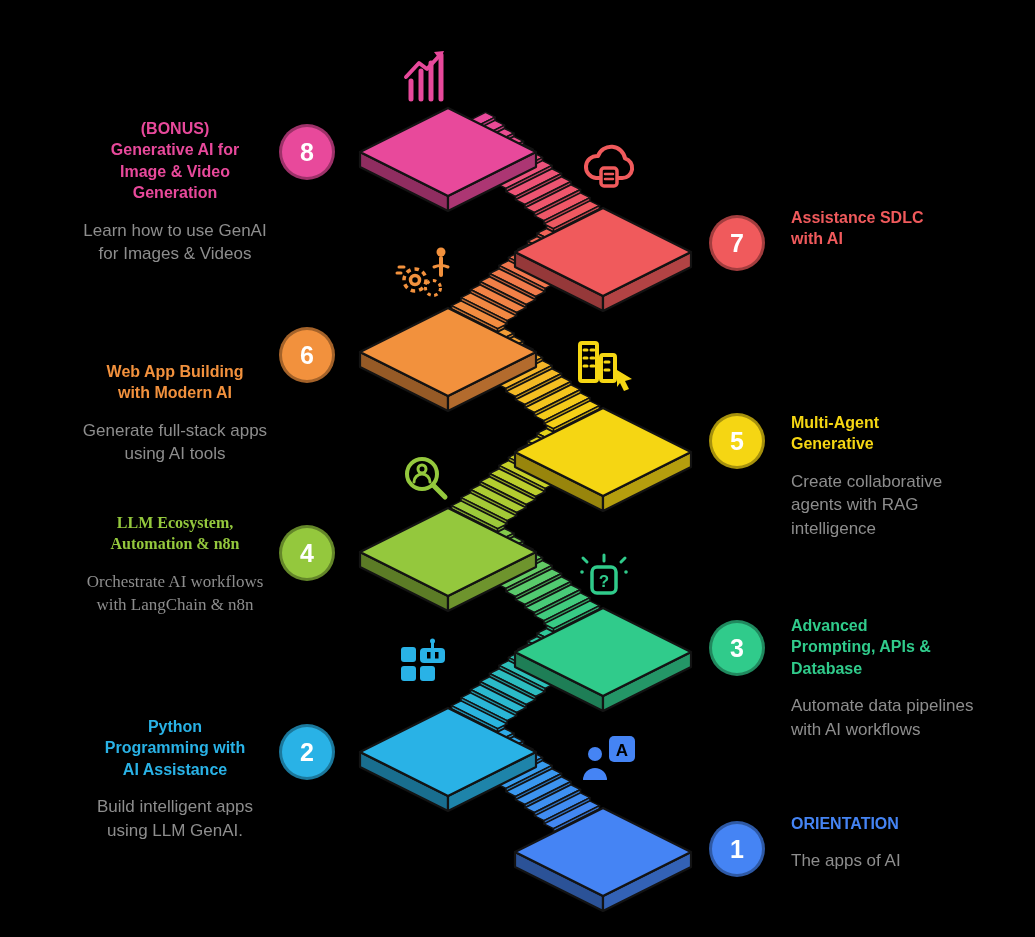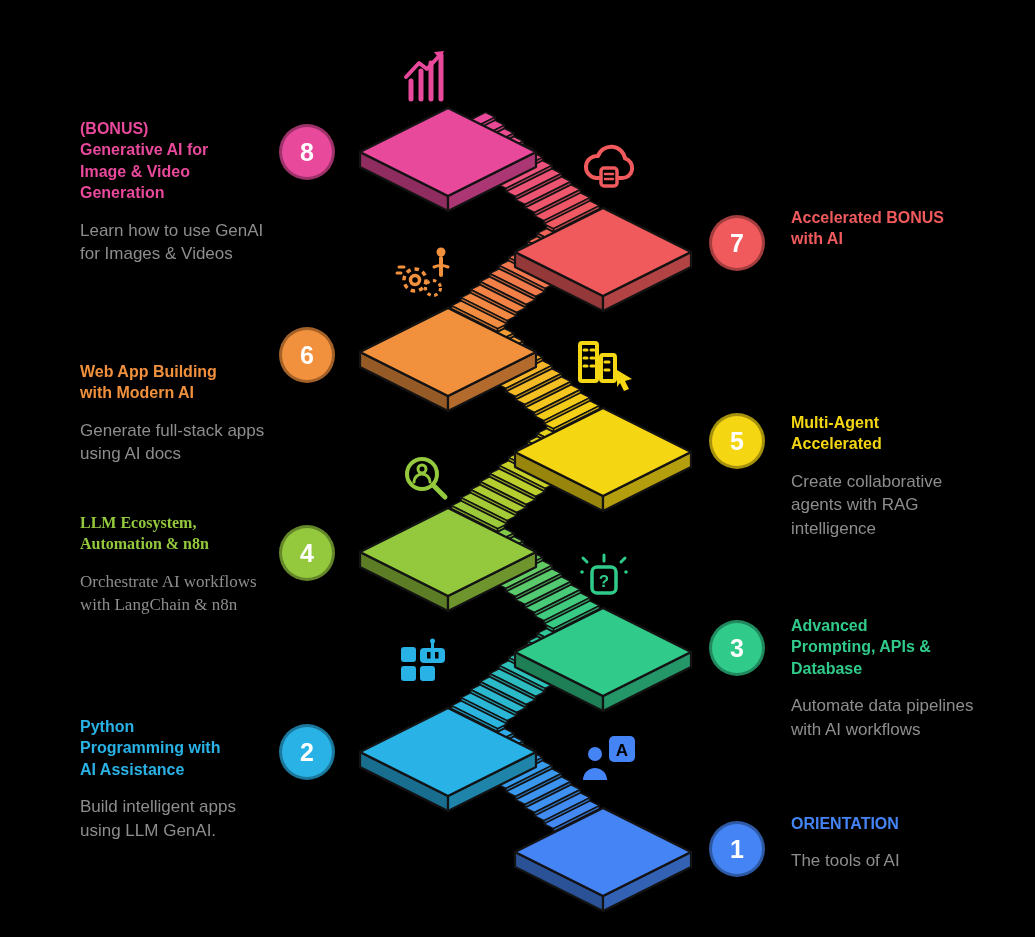--- a/index.html
+++ b/index.html
@@ -2,21 +2,21 @@
 <html><head>
 <meta charset="utf-8">
 <style>
   html,body{margin:0;padding:0;background:#000;}
   .canvas{position:relative;width:1035px;height:937px;background:#000;overflow:hidden;
           font-family:"Liberation Sans",sans-serif;}
   #scene{position:absolute;left:0;top:0;width:1035px;height:937px;}
   .label{position:absolute;}
   .label .title{font-weight:bold;font-size:16px;line-height:1.34;white-space:pre-line;color:var(--c);}
   .label .sub{margin-top:15px;font-size:17px;line-height:1.38;white-space:pre-line;color:#8d8d8d;}
-  .label.left{width:190px;}
+  .label.left{width:190px;text-align:center;}
   .label.right{width:212px;text-align:left;}
   .num{position:absolute;width:56px;height:56px;border-radius:50%;box-sizing:border-box;
        background:var(--c);border:3px solid rgba(0,0,0,0.32);
        display:flex;align-items:center;justify-content:center;
        color:#fff;font-size:25px;font-weight:bold;}
   .icon{color:var(--c);}
   svg text{font-family:"Liberation Sans",sans-serif;font-weight:bold;}
 </style>
 </head>
 <body>
@@ -323,32 +323,32 @@
 
   <div class="label left" style="left: 80px; top: 118px; --c: #E8499B;">
     <div class="title">(BONUS)
 Generative AI for
 Image &amp; Video
 Generation</div>
     <div class="sub">Learn how to use GenAI
 for Images &amp; Videos</div>
   </div>
   <div class="label right" style="left: 791px; top: 207px; --c: #F05A5C;">
-    <div class="title">Accelerated BONUS
+    <div class="title">Assistance SDLC
 with AI</div>
   </div>
   <div class="label left" style="left: 80px; top: 321px; margin-top: 40px; --c: #F2913D;">
     <div class="title">Web App Building
 with Modern AI</div>
     <div class="sub">Generate full-stack apps
-using AI docs</div>
+using AI tools</div>
   </div>
   <div class="label right" style="left: 791px; top: 412px; --c: #F5D613;">
     <div class="title">Multi-Agent
-Accelerated</div>
+Generative</div>
     <div class="sub">Create collaborative
 agents with RAG
 intelligence</div>
   </div>
   <div class="label left" style="left: 80px; top: 512px; font-family: Liberation Serif, serif; --c: #94C83D;">
     <div class="title">LLM Ecosystem,
 Automation &amp; n8n</div>
     <div class="sub">Orchestrate AI workflows
 with LangChain &amp; n8n</div>
   </div>
@@ -361,16 +361,16 @@
   </div>
   <div class="label left" style="left: 80px; top: 716px; --c: #29B2E6;">
     <div class="title">Python
 Programming with
 AI Assistance</div>
     <div class="sub">Build intelligent apps
 using LLM GenAI.</div>
   </div>
   <div class="label right" style="left: 791px; top: 813px; --c: #4584F4;">
     <div class="title">ORIENTATION</div>
-    <div class="sub">The tools of AI</div>
+    <div class="sub">The apps of AI</div>
   </div>
 
 </div>
 
 </body></html>

